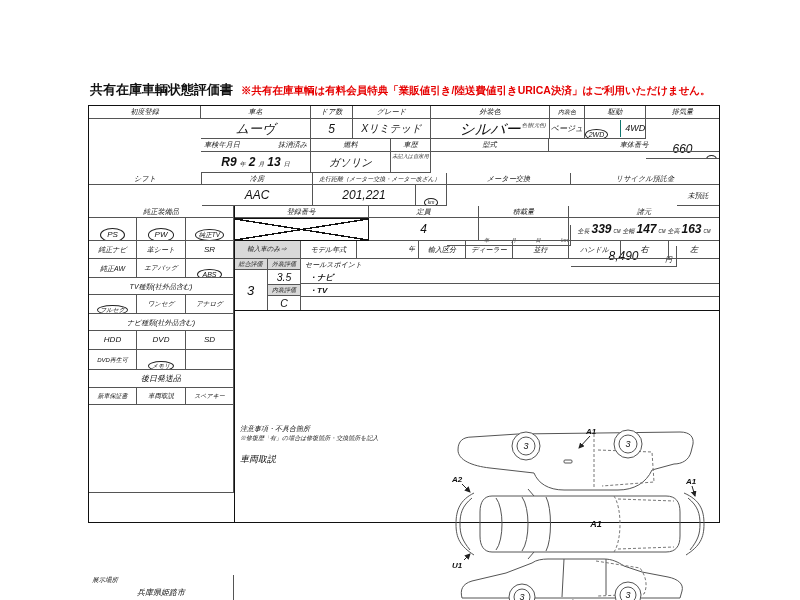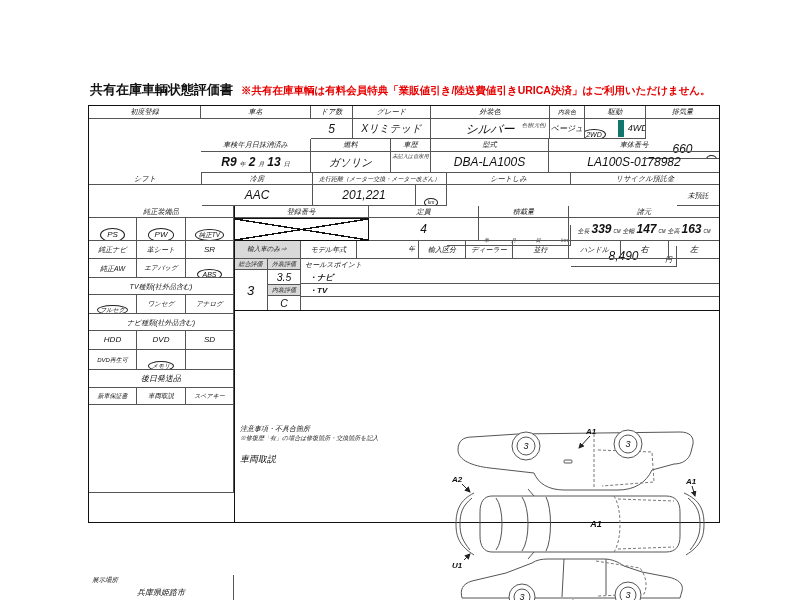--- a/index.html
+++ b/index.html
@@ -8,21 +8,21 @@
   #titlebar{position:absolute;left:90px;top:80px;white-space:nowrap;}
   #titlebar .t{font-size:13px;font-weight:bold;color:#111;}
   #titlebar .n{font-size:10.5px;font-weight:bold;color:#e60000;margin-left:8px;}
   #tbl{position:absolute;left:88px;top:105px;width:630px;height:416px;border:1.5px solid #111;font-style:italic;}
   .c{position:absolute;box-sizing:border-box;border-right:1px solid #555;border-bottom:1px solid #555;
      display:flex;align-items:center;justify-content:center;font-size:8px;line-height:1;
      overflow:hidden;white-space:nowrap;color:#111;}
   .hd{font-size:7.2px;color:#222;}
   .b0r{border-right:none!important;}
   .b0b{border-bottom:none!important;}
-  .fs13{font-size:13px;} .fs12{font-size:12px;} .fs11{font-size:12px;} .fs10{font-size:10.5px;}
+  .fs13{font-size:13px;} .fs12{font-size:12px;} .fs11{font-size:15px;} .fs10{font-size:10.5px;}
   .fs9{font-size:9px;} .fs8{font-size:8px;} .fs7{font-size:7px;} .fs65{font-size:6.5px;}
   .fs6{font-size:6px;} .fs5{font-size:5.2px;}
   .circ{border:1px solid #222;border-radius:50%;padding:2px 6px;margin-top:12px;}
   .gray{background:#d9d9d9;}
   .xbox{border:1.5px solid #111!important;
     background-image:
       linear-gradient(to top right,transparent calc(50% - .7px),#111 calc(50% - .7px),#111 calc(50% + .7px),transparent calc(50% + .7px)),
       linear-gradient(to bottom right,transparent calc(50% - .7px),#111 calc(50% - .7px),#111 calc(50% + .7px),transparent calc(50% + .7px));}
   .rel{position:relative;}
   .sp-item{width:100%;box-sizing:border-box;border-bottom:1px solid #555;font-size:8px;font-weight:bold;
@@ -43,62 +43,61 @@
 
     <div class="c hd" style="left:0;top:0;width:112px;height:13px">初度登録</div>
     <div class="c hd" style="left:112px;top:0;width:110px;height:13px">車名</div>
     <div class="c hd" style="left:222px;top:0;width:42px;height:13px">ドア数</div>
     <div class="c hd" style="left:264px;top:0;width:78px;height:13px">グレード</div>
     <div class="c hd" style="left:342px;top:0;width:119px;height:13px">外装色</div>
     <div class="c hd fs6" style="left:461px;top:0;width:35px;height:13px">内装色</div>
     <div class="c hd" style="left:496px;top:0;width:61px;height:13px">駆動</div>
     <div class="c hd b0r" style="left:557px;top:0;width:73px;height:13px">排気量</div>
 
+    <div class="c fs13" style="left:112px;top:13px;width:110px;height:20px">ムーヴ</div>
     <div class="c fs12" style="left:222px;top:13px;width:42px;height:20px">5</div>
     <div class="c fs10" style="left:264px;top:13px;width:78px;height:20px">Xリミテッド</div>
     <div class="c rel" style="left:342px;top:13px;width:119px;height:20px">
       <span class="fs11">シルバー</span>
       <span class="abs fs5" style="right:3px;top:4px;color:#333">色替(元色)</span>
     </div>
     <div class="c fs8" style="left:461px;top:13px;width:35px;height:20px">ベージュ</div>
     <div class="c" style="left:496px;top:13px;width:61px;height:20px">
       <span class="circ fs7" style="padding:1px 3px">2WD</span>
-      <span class="fs9" style="border-left:6px solid #0f766e;padding:4px 0 4px 4px;margin-left:12px">4WD</span>
+      <span class="fs9" style="border-left:1px solid #0f766e;padding:4px 0 4px 4px;margin-left:12px">4WD</span>
     </div>
     <div class="c rel b0r fs12" style="left:557px;top:13px;width:73px;height:20px">
       <span>660</span>
       <span class="abs circ fs5" style="right:2px;top:4px;padding:1px 2px">cc</span>
     </div>
 
-    <div class="c hd" style="left:112px;top:33px;width:110px;height:13px;padding:0 3px">
+    <div class="c hd" style="left:112px;top:33px;width:110px;height:13px;justify-content:space-between;padding:0 3px">
       <span>車検年月日</span>
       <span>抹消済み</span>
     </div>
     <div class="c hd" style="left:222px;top:33px;width:80px;height:13px">燃料</div>
     <div class="c hd" style="left:302px;top:33px;width:40px;height:13px">車歴</div>
     <div class="c hd" style="left:342px;top:33px;width:118px;height:13px">型式</div>
     <div class="c hd b0r" style="left:460px;top:33px;width:170px;height:13px">車体番号</div>
 
     <div class="c" style="left:112px;top:46px;width:110px;height:21px;align-items:baseline;gap:3px;padding-top:4px">
       <b class="fs12">R9</b>
       <span class="fs6">年</span>
       <b class="fs12">2</b>
       <span class="fs6">月</span>
       <b class="fs12">13</b>
       <span class="fs6">日</span>
     </div>
     <div class="c fs10" style="left:222px;top:46px;width:80px;height:21px">ガソリン</div>
     <div class="c fs5" style="left:302px;top:46px;width:40px;height:21px;align-items:flex-start;padding-top:2px;color:#333">未記入は自家用</div>
-    <div class="c fs11" style="left:342px;top:46px;width:118px;height:21px">DBA-LA100S</div>
-    <div class="c fs11 b0r" style="left:460px;top:46px;width:170px;height:21px">LA100S-0178982</div>
 
     <div class="c hd" style="left:0;top:67px;width:113px;height:12px">シフト</div>
     <div class="c hd" style="left:113px;top:67px;width:111px;height:12px">冷房</div>
     <div class="c hd fs6" style="left:224px;top:67px;width:134px;height:12px">走行距離（メーター交換・メーター改ざん）</div>
-    <div class="c hd" style="left:358px;top:67px;width:124px;height:12px">シートしみ</div>
+    <div class="c hd" style="left:358px;top:67px;width:124px;height:12px">メーター交換</div>
     <div class="c hd b0r" style="left:482px;top:67px;width:148px;height:12px">リサイクル預託金</div>
 
     <div class="c fs12" style="left:113px;top:79px;width:111px;height:21px">AAC</div>
     <div class="c fs12" style="left:224px;top:79px;width:103px;height:21px">201,221</div>
     <div class="c" style="left:327px;top:79px;width:31px;height:21px;flex-direction:column;justify-content:space-between;padding:1px 0">
       <span class="circ" style="font-size:5px;padding:1px 3px">km</span>
       <span style="font-size:5px;border-top:1px dashed #888;width:100%;text-align:center;padding-top:1px">マイル</span>
     </div>
     <div class="c rel" style="left:358px;top:79px;width:124px;height:21px">
       <span class="abs fs5" style="left:30%;bottom:2px;color:#444">年</span>

